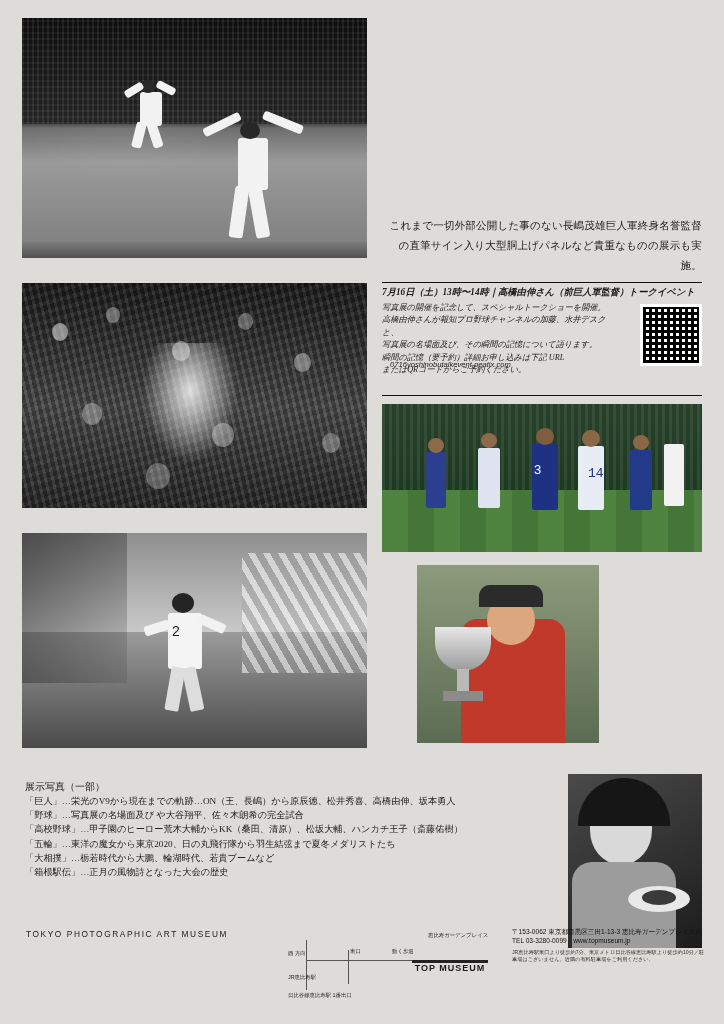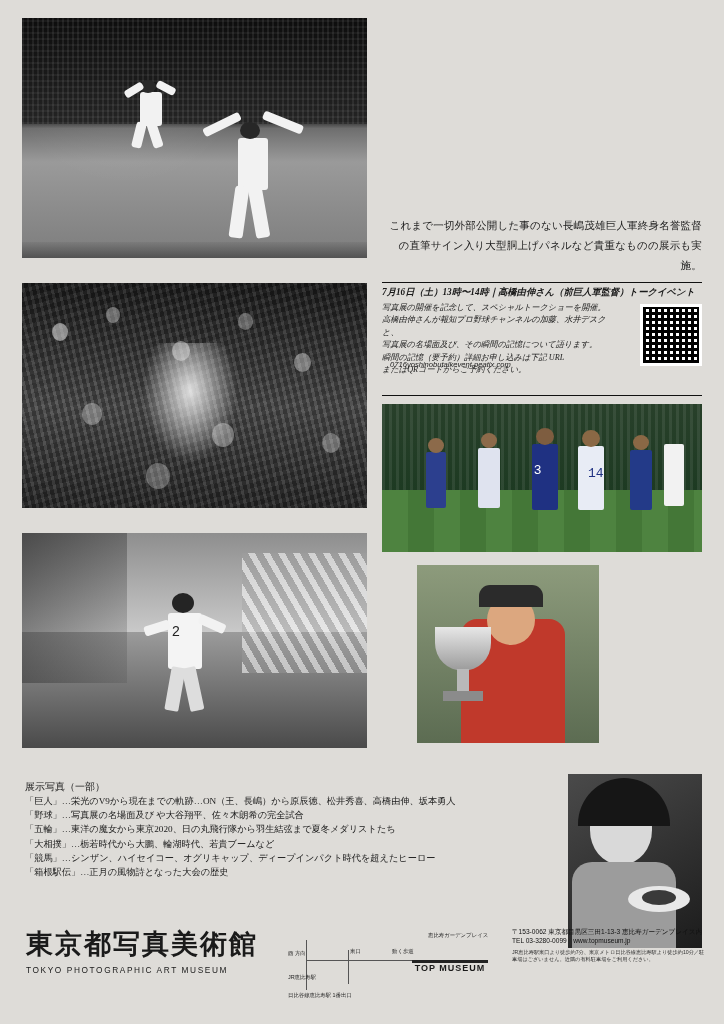--- a/index.html
+++ b/index.html
@@ -257,29 +257,28 @@
     <div class="qr">
         <i></i>
       </div>
   </div>
 
   <div id="list">
     <div class="lt">展示写真（一部）</div>
     <ul>
       <li>「巨人」…栄光のV9から現在までの軌跡…ON（王、長嶋）から原辰徳、松井秀喜、高橋由伸、坂本勇人</li>
       <li>「野球」…写真展の名場面及び や大谷翔平、佐々木朗希の完全試合</li>
+      <li>「高校野球」…甲子園のヒーロー荒木大輔からKK（桑田、清原）、松坂大輔、ハンカチ王子（斎藤佑樹）</li>
       <li>「五輪」…東洋の魔女から東京2020、日の丸飛行隊から羽生結弦まで夏冬メダリストたち</li>
       <li>「大相撲」…栃若時代から大鵬、輪湖時代、若貴ブームなど</li>
-      <li>「競馬」…シンザン、ハイセイコー、オグリキャップ、ディープインパクト時代を超えたヒーロー</li>
       <li>「箱根駅伝」…正月の風物詩となった大会の歴史</li>
     </ul>
   </div>
 
   <div id="logo">
-    <div class="jp">東京都写真美術館</div>
     <div class="en">TOKYO PHOTOGRAPHIC ART MUSEUM</div>
   </div>
 
   <div id="mapbox">
     <div class="mline" style="left:18px;top:30px;width:120px;height:1px;"></div>
     <div class="mline" style="left:18px;top:10px;width:1px;height:50px;"></div>
     <div class="mline" style="left:60px;top:20px;width:1px;height:34px;"></div>
     <div class="mtxt" style="left:0px;top:44px;">JR恵比寿駅</div>
     <div class="mtxt" style="left:62px;top:18px;">東口</div>
     <div class="mtxt" style="left:104px;top:18px;">動く歩道</div>

